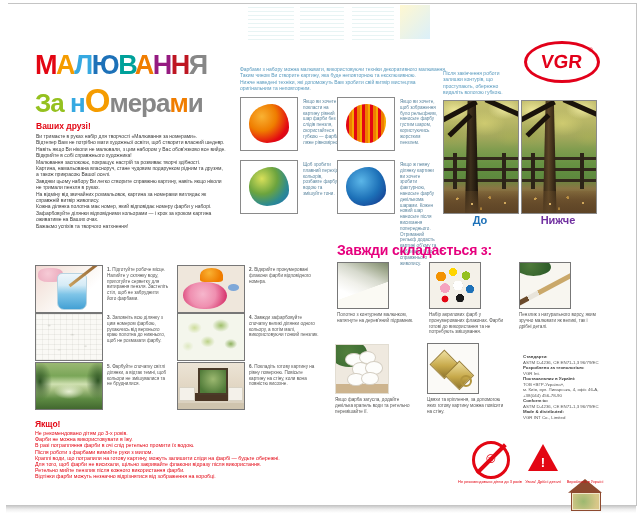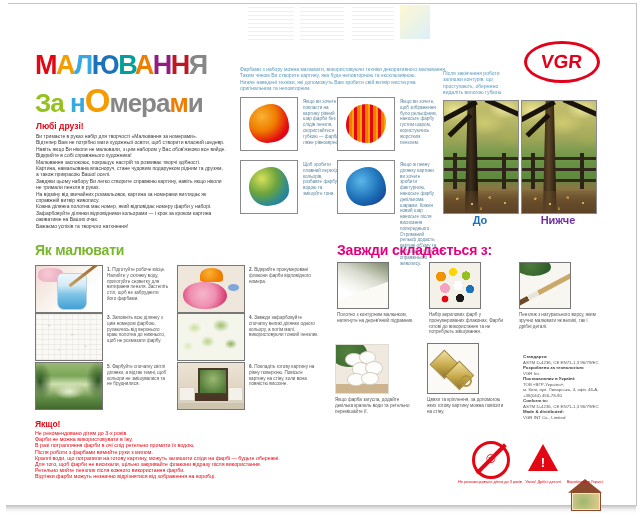--- a/index.html
+++ b/index.html
@@ -153,21 +153,21 @@
   <div class="abs ghost" style="left:352px;top:6px;width:42px;height:34px;"></div>
   <div class="abs" style="left:400px;top:5px;width:30px;height:34px;opacity:.18;background:linear-gradient(135deg,#ffd500,#36a9e1);"></div>
 
   <div id="title-line1" class="abs" style="left:35px;top:50px;">
     <span style="color: rgb(227, 6, 19);">М</span><span style="color: rgb(245, 156, 0);">А</span><span style="color: rgb(54, 169, 225);">Л</span><span style="color: rgb(29, 113, 184);">Ю</span><span style="color: rgb(0, 161, 154);">В</span><span style="color: rgb(240, 125, 0);">А</span><span style="color: rgb(149, 27, 129);">Н</span><span style="color: rgb(190, 22, 34);">Н</span><span style="color: rgb(135, 135, 135);">Я</span>
   </div>
   <div id="title-line2" class="abs" style="left:35px;top:82px;">
     <span style="color: rgb(149, 193, 31);">З</span><span style="color: rgb(149, 193, 31);">а</span><span>&nbsp;</span><span style="color: rgb(54, 169, 225);">н</span><span class="big" style="color: rgb(245, 156, 0);">О</span><span style="color: rgb(135, 135, 135);">м</span><span style="color: rgb(135, 135, 135);">е</span><span style="color: rgb(135, 135, 135);">р</span><span style="color: rgb(135, 135, 135);">а</span><span style="color: rgb(240, 125, 0);">м</span><span style="color: rgb(135, 135, 135);">и</span>
   </div>
 
-  <div class="abs h-small" style="left: 36px; top: 121px; color: rgb(227, 6, 19);">Любі друзі!</div>
+  <div class="abs h-small" style="left: 36px; top: 121px; color: rgb(227, 6, 19);">Ваших друзі!</div>
   <div class="abs t5" style="left:36px;top:133px;width:202px;">
     <div>Ви тримаєте в руках набір для творчості «Малювання за номерами».</div>
     <div>Відтепер Вам не потрібно мати художньої освіти, щоб створити власний шедевр.</div>
     <div>Навіть якщо Ви ніколи не малювали, з цим набором у Вас обов'язково все вийде.</div>
     <div>Відкрийте в собі справжнього художника!</div>
     <div>Малювання заспокоює, покращує настрій та розвиває творчі здібності.</div>
     <div>Картина, намальована власноруч, стане чудовим подарунком рідним та друзям,</div>
     <div>а також прикрасою Вашої оселі.</div>
     <div>Завдяки цьому набору Ви легко створите справжню картину, навіть якщо ніколи</div>
     <div>не тримали пензля в руках.</div>
@@ -239,21 +239,20 @@
     <div class="ts-post" style="right:16%;"></div>
     <div class="ts-trunk" style="background:linear-gradient(90deg,#2a1e10,#5a4426 45%,#1c140a);"></div>
     <div class="ts-branch" style="left:-8%;top:7%;width:56%;transform:rotate(-28deg);"></div>
     <div class="ts-branch" style="right:-6%;top:4%;width:52%;transform:rotate(24deg);"></div>
     <div class="ts-branch" style="left:2%;top:20%;width:40%;transform:rotate(-44deg);"></div>
     <div class="ts-litter"></div>
   </div>
   <div class="abs ba-label" style="left: 443px; top: 214px; color: rgb(29, 113, 184);">До</div>
   <div class="abs ba-label" style="left: 521px; top: 214px; color: rgb(112, 48, 160);">Нижче</div>
 
-  <div class="abs h-big" style="left: 35px; top: 242px; color: rgb(118, 184, 42);">Як малювати</div>
 
   <div class="abs ph s1" style="left:35px;top:265px;width:66px;height:46px;">
     <div class="s1-sponge"></div>
     <div class="s1-jar"></div>
     <div class="s1-brush"></div>
   </div>
   <div class="abs t46 gray" style="left:107px;top:267px;width:62px;">
     <b>1.</b> <span>Підготуйте робоче місце. Налийте у склянку воду, приготуйте серветку для витирання пензля. Застеліть стіл, щоб не забруднити його фарбами.</span>
   </div>
 

